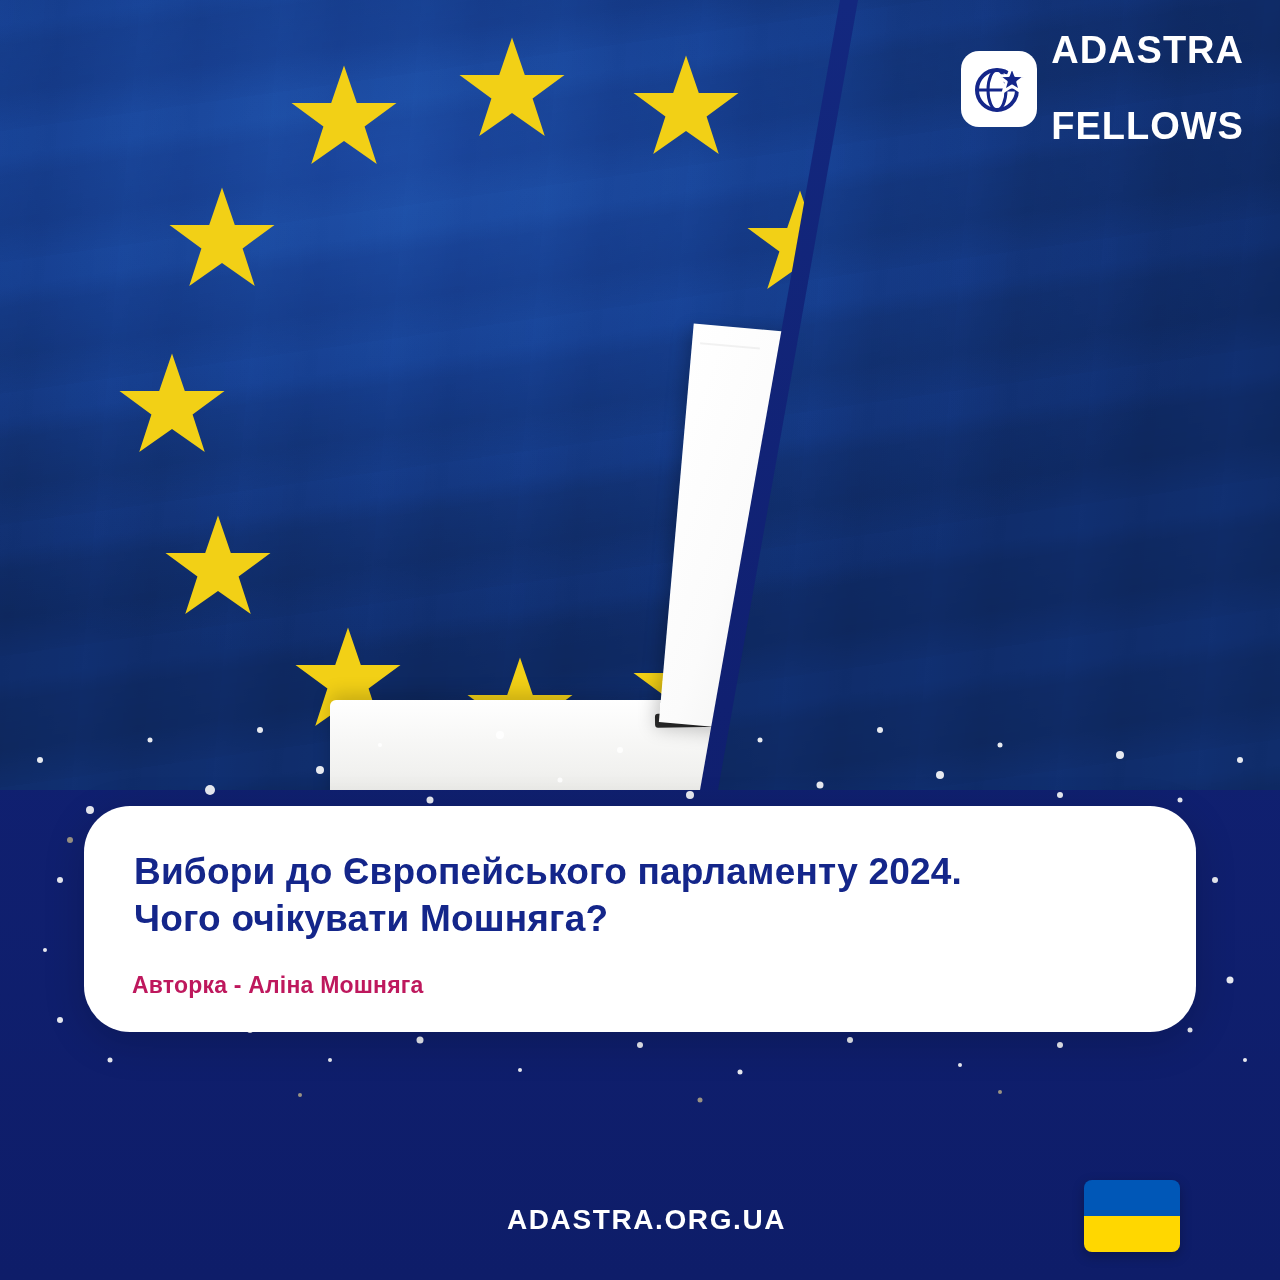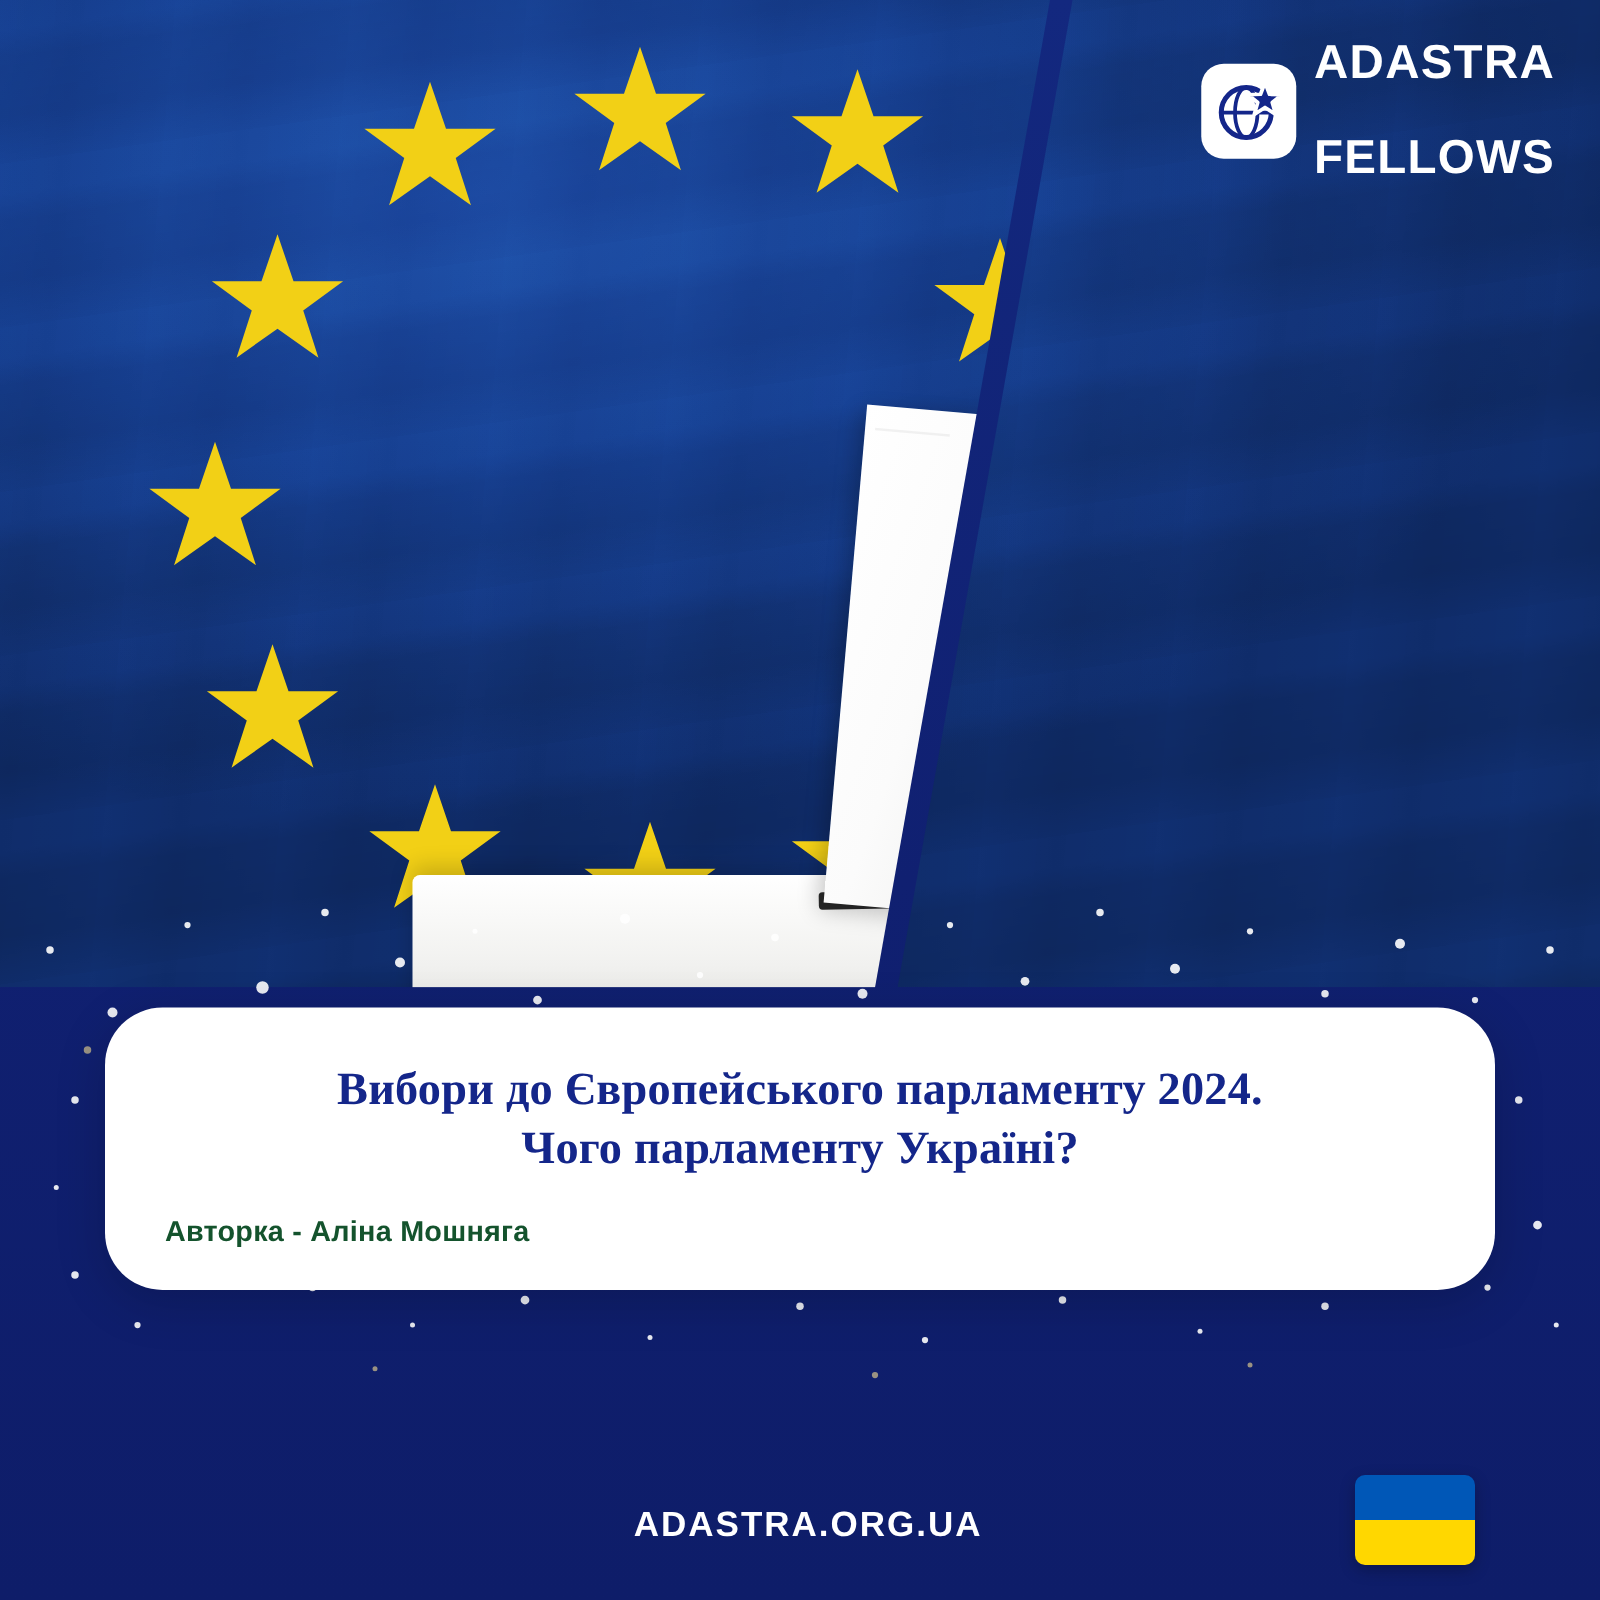--- a/index.html
+++ b/index.html
@@ -140,33 +140,31 @@
     height: 226px;
     background: #ffffff;
     border-radius: 46px;
     box-shadow: 0 10px 40px rgba(0,0,0,0.18);
   }
   .caption-title {
     position: absolute;
     left: 50px;
     top: 42px;
     width: 1012px;
-    text-align: center;
     color: #14268a;
     font-size: 37px;
     font-weight: bold;
     line-height: 1.28;
     letter-spacing: 0.2px;
-    font-family: Liberation Serif, serif;
   }
   .caption-author {
     position: absolute;
     left: 48px;
     top: 166px;
-    color: #14532d;
+    color: #be185d;
     font-size: 23px;
     font-weight: bold;
     letter-spacing: 0.2px;
   }
 
   
   .logo {
     position: absolute;
     right: 36px;
     top: 32px;
@@ -338,21 +336,21 @@
       <circle cx="600" cy="205" r="2"></circle>
         <circle cx="780" cy="215" r="2.5"></circle>
         <circle cx="930" cy="200" r="2"></circle>
       <circle cx="1100" cy="210" r="2.5"></circle>
     </g>
   </svg>
 
   <div class="caption-card">
     <div class="caption-title">
       <span>Вибори до Європейського парламенту 2024.</span><br>
-      <span>Чого парламенту Україні?</span>
+      <span>Чого очікувати Мошняга?</span>
     </div>
     <div class="caption-author">Авторка - Аліна Мошняга</div>
   </div>
 
   <div class="logo">
     <div class="logo-mark">
       <svg width="58" height="58" viewBox="0 0 58 58">
         <circle cx="27" cy="30" r="20" fill="none" stroke="#14268a" stroke-width="4"></circle>
         <ellipse cx="27" cy="30" rx="9" ry="20" fill="none" stroke="#14268a" stroke-width="3"></ellipse>
         <line x1="7" y1="30" x2="47" y2="30" stroke="#14268a" stroke-width="3"></line>

